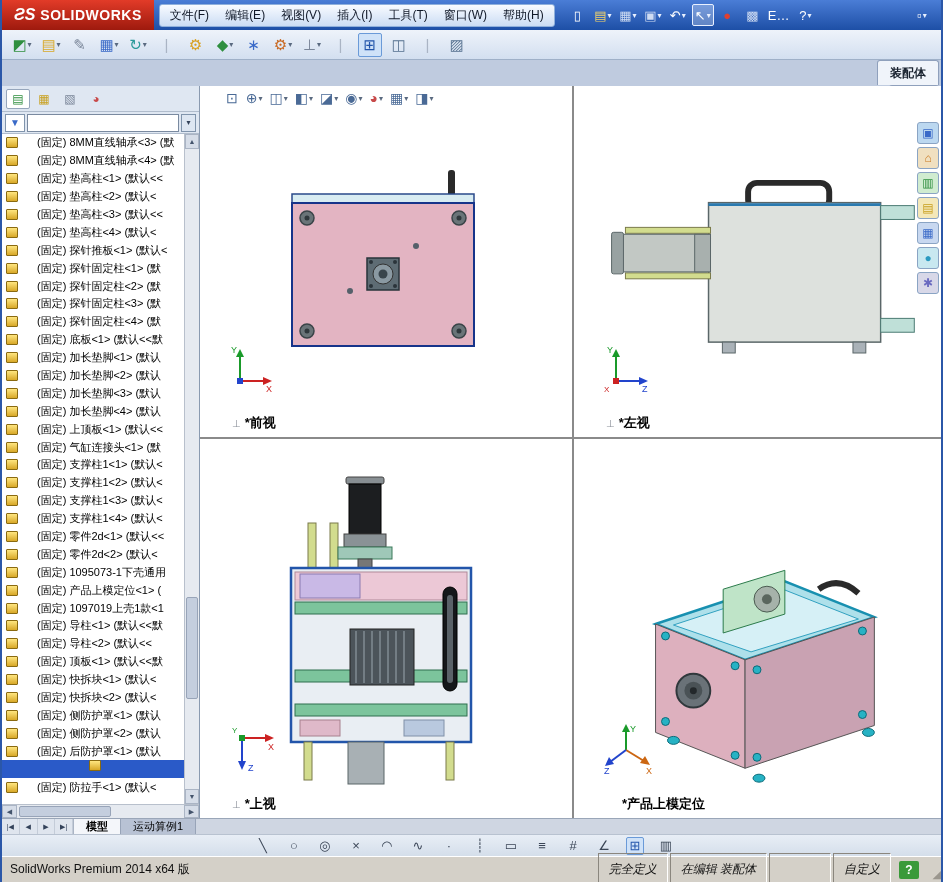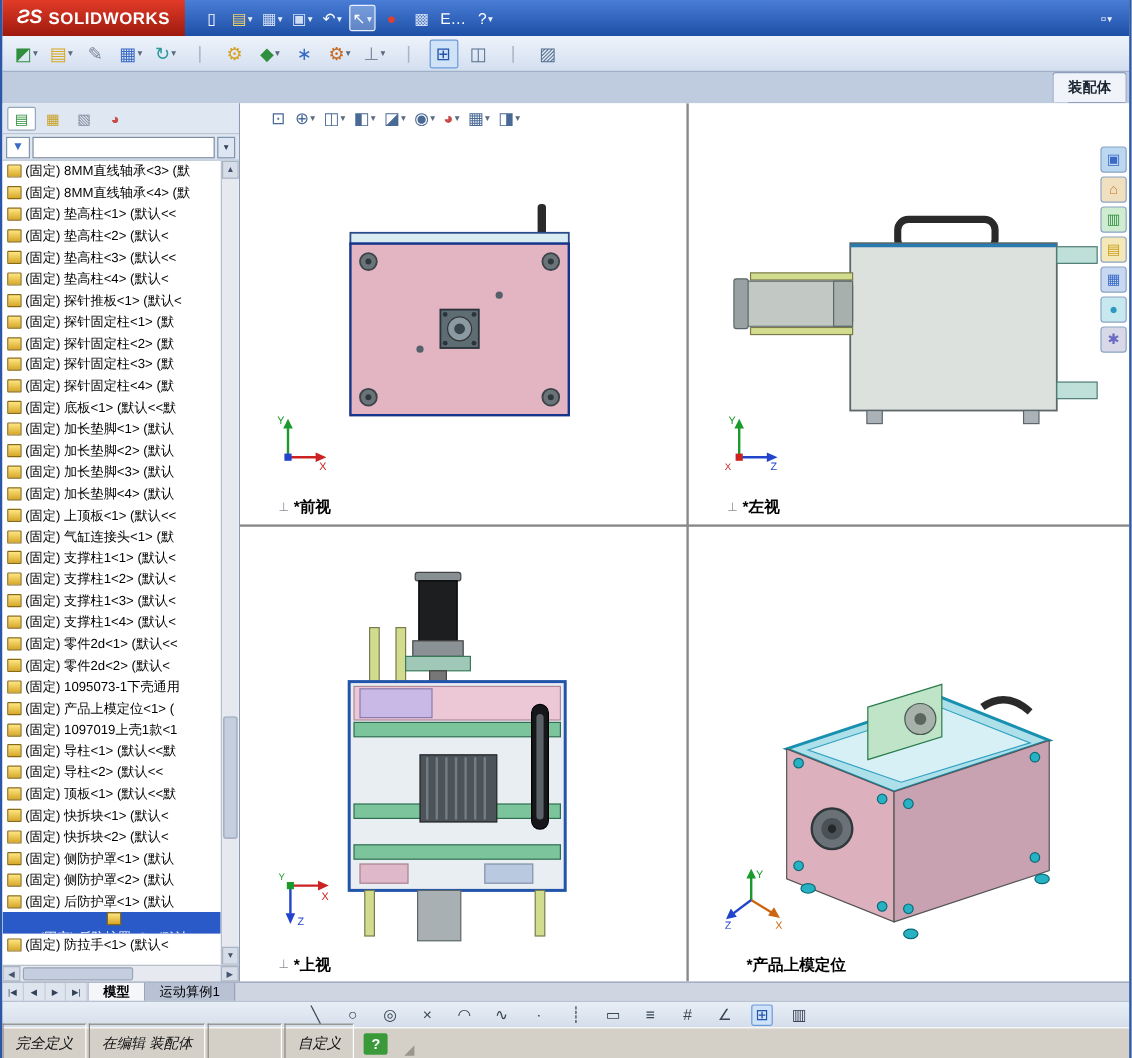--- a/index.html
+++ b/index.html
@@ -51,21 +51,21 @@
   .filter-row{height:22px;display:flex;align-items:center;gap:2px;padding:1px 3px;
     background:#dfe7f2;border-bottom:1px solid #b0bccc;}
   .funnel-btn{width:20px;height:18px;display:flex;align-items:center;justify-content:center;
     background:#fff;border:1px solid #8094ac;font-size:10px;color:#3a6ac8;}
   .filter-input{flex:1;height:18px;border:1px solid #7a8aa0;background:#fff;font-size:11px;padding:0 3px;
     font-family:"Liberation Sans",sans-serif;}
   .filter-drop{width:15px;height:18px;display:flex;align-items:center;justify-content:center;
     background:#dde6f2;border:1px solid #8094ac;font-size:8px;color:#33425a;}
   .tree-body{flex:1;display:flex;overflow:hidden;background:#fff;}
   .tree-list{flex:1;overflow:hidden;}
-  .tree-row{height:17.9px;display:flex;align-items:center;gap:3px;padding-left:4px;
+  .tree-row{height:17.9px;display:flex;align-items:center;gap:19px;padding-left:4px;
     font-size:11px;color:#000;white-space:nowrap;overflow:hidden;}
   .tree-row[data-state="selected"]{background:#2a5ac8;color:#fff;flex-direction:column;}
   .tree-ico{width:12px;height:11px;flex:none;background:linear-gradient(#ffe680,#d8a828);
     border:1px solid #8a6a10;border-radius:1px;}
   .tree-label{overflow:hidden;text-overflow:clip;}
   .vscroll{width:15px;background:#e6eaf0;border-left:1px solid #b8c0cc;display:flex;flex-direction:column;}
   .vs-btn{height:15px;display:flex;align-items:center;justify-content:center;font-size:7px;color:#44546c;
     background:#d6dde8;border:1px solid #aab4c4;}
   .vs-track{flex:1;position:relative;}
   .vs-thumb{position:absolute;left:1px;right:1px;top:70%;height:16%;background:#c4cede;
@@ -123,20 +123,30 @@
 </head>
 <body>
 
 <div class="window">
 
   <div class="titlebar">
     <div class="logo">
       <span class="logo-mark">ƧS</span>
       <span class="logo-text">SOLIDWORKS</span>
     </div>
+    <div class="menubar">
+
+    <span class="menu-item">文件(F)</span>
+        <span class="menu-item">编辑(E)</span>
+        <span class="menu-item">视图(V)</span>
+        <span class="menu-item">插入(I)</span>
+        <span class="menu-item">工具(T)</span>
+        <span class="menu-item">窗口(W)</span>
+        <span class="menu-item">帮助(H)</span>
+      </div>
     <div class="tb-icons">
 
     <span class="tb-icon">
           <span style="color: rgb(255, 255, 255);">▯</span>
           <span class="caret"></span>
         </span>
         <span class="tb-icon">
           <span style="color: rgb(242, 211, 106);">▤</span>
           <span class="caret">▾</span>
         </span>
@@ -695,20 +705,21 @@
       <span class="sk-icon" style="color: rgb(58, 69, 86);">┊</span>
       <span class="sk-icon" style="color: rgb(58, 69, 86);">▭</span>
       <span class="sk-icon" style="color: rgb(58, 69, 86);">≡</span>
       <span class="sk-icon" style="color: rgb(58, 69, 86);">#</span>
       <span class="sk-icon" style="color: rgb(58, 69, 86);">∠</span>
       <span class="sk-icon" data-state="pressed" style="color: rgb(34, 85, 170);">⊞</span>
       <span class="sk-icon" style="color: rgb(58, 69, 86);">▥</span>
     </div>
 
   <div class="statusbar">
+    <span class="sb-app">SolidWorks Premium 2014 x64 版</span>
     <span class="sb-seg">完全定义</span>
     <span class="sb-seg">在编辑 装配体</span>
     <span class="sb-seg sb-empty"></span>
     <span class="sb-seg">自定义</span>
     <span class="sb-help">?</span>
     <span class="sb-grip">◢</span>
   </div>
 
 </div>
 

